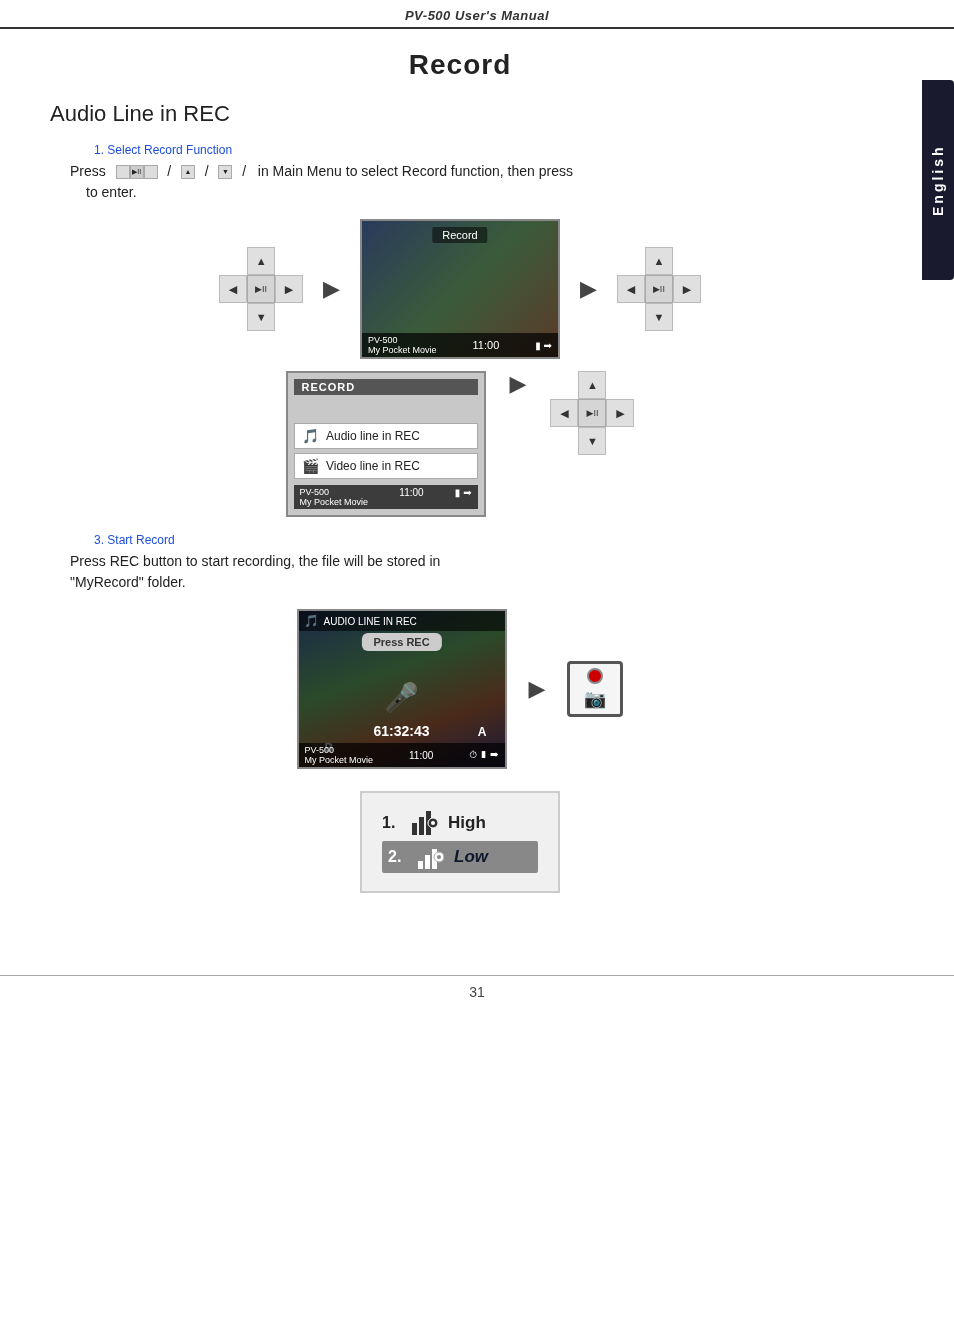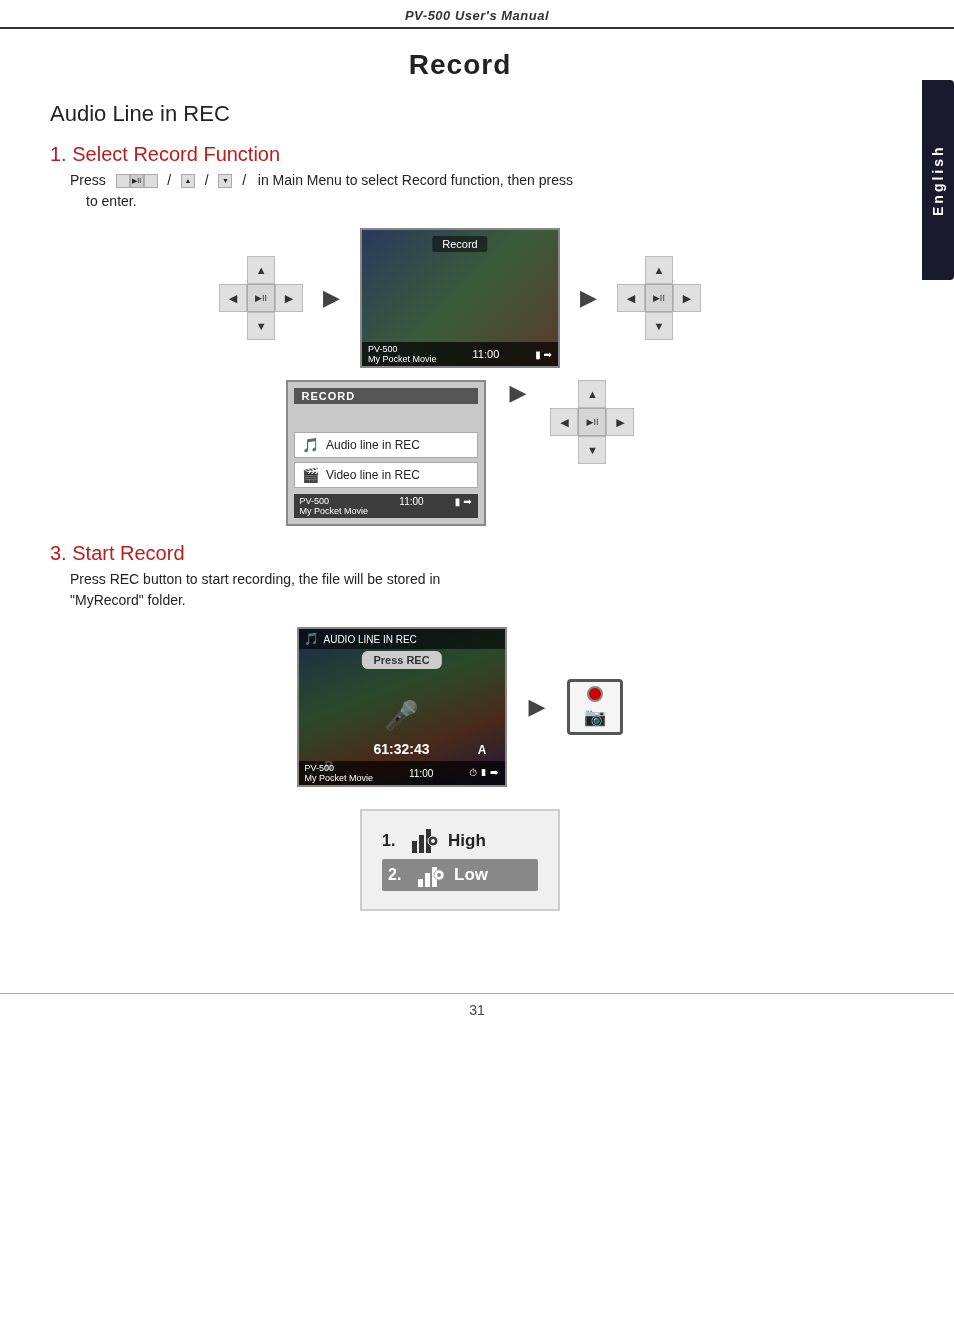--- a/index.html
+++ b/index.html
@@ -66,23 +66,24 @@
     }
 
     .section-title {
       font-size: 22px;
       font-weight: normal;
       color: #222;
       margin-bottom: 8px;
     }
 
     .step-heading {
-      font-size: 20px;
-      color: #b91c1c;
+      font-size: 12px;
+      color: #1d4ed8;
       margin-bottom: 4px;
+      margin-left: 44px;
     }
 
     .step-desc {
       font-size: 14px;
       color: #222;
       margin-left: 20px;
       margin-bottom: 16px;
       line-height: 1.5;
     }
 
@@ -614,21 +615,21 @@
         <span class="quality-num" style="color:#fff;">2.</span>
         <span class="quality-icon">
           <svg width="26" height="24" viewBox="0 0 26 24">
             <rect x="0" y="16" width="5" height="8" fill="#fff"></rect>
             <rect x="7" y="10" width="5" height="14" fill="#fff"></rect>
             <rect x="14" y="4" width="5" height="20" fill="#fff"></rect>
             <circle cx="21" cy="12" r="5" fill="#fff" stroke="#aaa" stroke-width="1"></circle>
             <circle cx="21" cy="12" r="2" fill="#888"></circle>
           </svg>
         </span>
-        <span class="quality-label" style="color:#ffffff;">Low</span>
+        <span class="quality-label" style="color:#0f172a;font-style:italic;">Low</span>
       </div>
     </div>
   </div>
 
 </div>
 
 <div class="footer">
   <span>31</span>
 </div>
 

